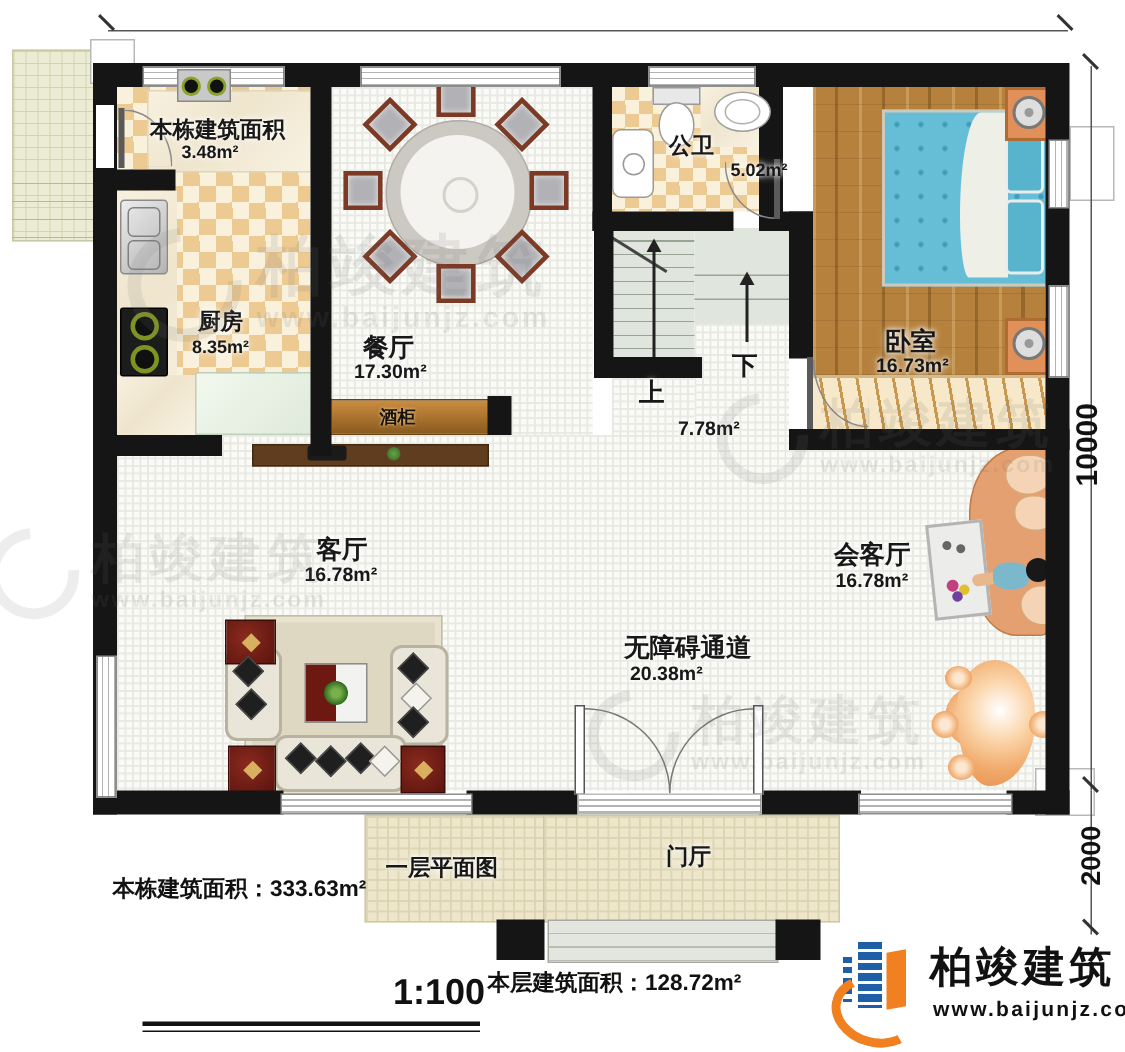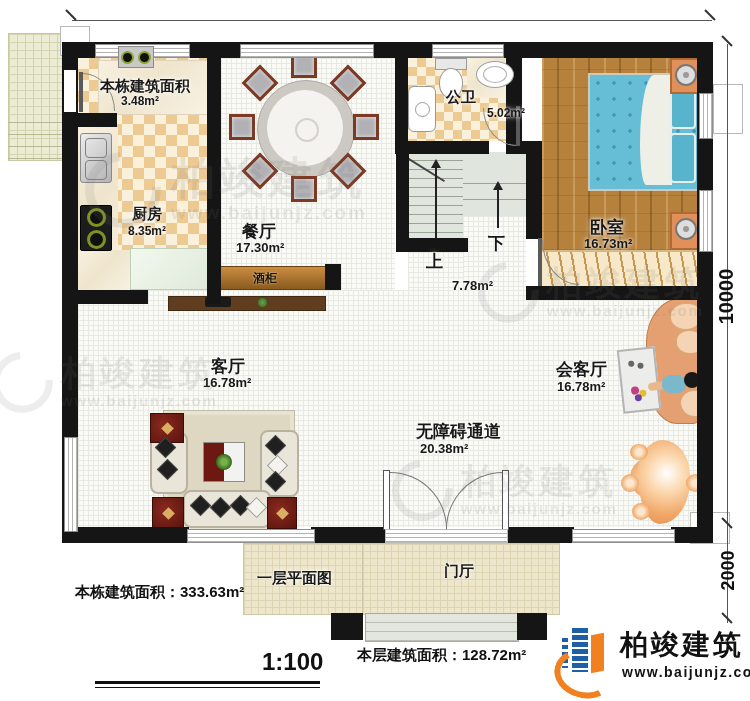--- a/index.html
+++ b/index.html
@@ -298,21 +298,21 @@
   <div class="dim" style="left:727px;top:527px;width:1px;height:96px;"></div>
   <div class="tick" style="left:720px;top:617px;"></div>
   <div class="dimlabel" style="left:700px;top:560px;width:56px;font-size:18px;transform:rotate(-90deg);">2000</div>
 
   <div class="txt" style="left:75px;top:583px;font-size:15px;font-weight:bold;">
     <span>本栋建筑面积：</span><span>333.63m²</span>
   </div>
   <div class="txt" style="left:262px;top:648px;font-size:24px;font-weight:bold;">1:100</div>
   <div class="abs" style="left:95px;top:681px;width:225px;height:3px;background:#111;z-index:72;"></div>
   <div class="abs" style="left:95px;top:687px;width:225px;height:1px;background:#111;z-index:72;"></div>
-  <div class="txt" style="left:325px;top:646px;font-size:15px;font-weight:bold;margin-left:32px;">
+  <div class="txt" style="left:325px;top:646px;font-size:15px;font-weight:bold;">
     <span>本层建筑面积：</span><span>128.72m²</span>
   </div>
 
   <div class="abs" style="left:556px;top:622px;width:190px;height:75px;z-index:72;">
     <div style="position:absolute;left:0;top:4px;width:58px;height:64px;">
       <i style="position:absolute;left:6px;top:12px;width:6px;height:30px;background:repeating-linear-gradient(180deg,#1f5fa8 0 4px,transparent 4px 7px);display:block;"></i>
       <i style="position:absolute;left:16px;top:2px;width:16px;height:44px;background:repeating-linear-gradient(180deg,#1f5fa8 0 5px,#ffffff 5px 7px);display:block;"></i>
       <i style="position:absolute;left:35px;top:8px;width:13px;height:38px;background:#f08020;transform:skewY(-10deg);display:block;"></i>
       <i style="position:absolute;left:-2px;top:24px;width:48px;height:36px;border:6px solid #f08020;border-top-color:transparent;border-right-color:transparent;border-radius:50%;transform:rotate(15deg);display:block;"></i>
     </div>

